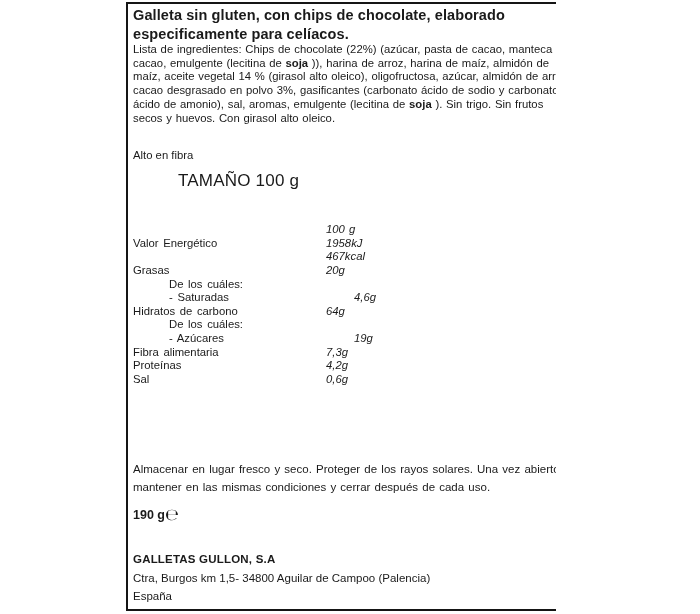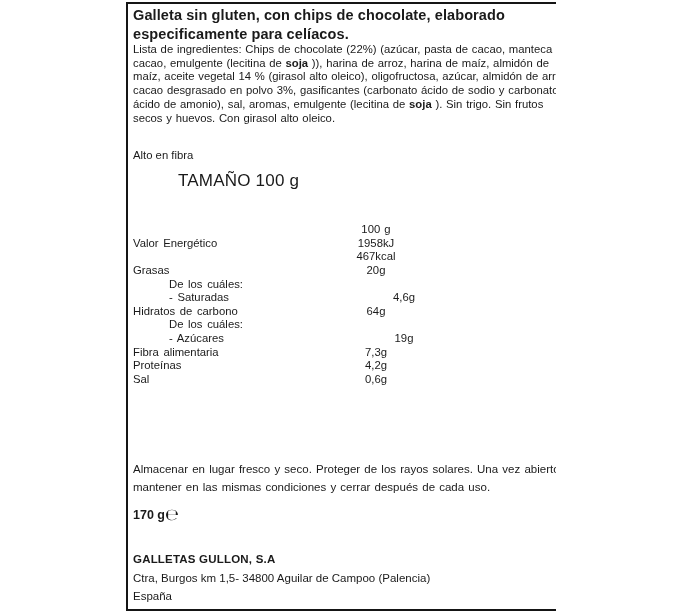--- a/index.html
+++ b/index.html
@@ -40,21 +40,21 @@
 
   .serving {
     left: 50px; right: 0; top: 167px;
     text-align: left; font-size: 17px;
     letter-spacing: 0.2px;
   }
 
   .ntable { left: 5px; top: 219px; right: 5px; }
   .nrow { display: flex; height: 13.65px; line-height: 13.65px; font-size: 11.3px; }
   .nrow .rlabel { width: 193px; word-spacing: 1.5px; white-space: nowrap; }
-  .nrow .rvalue { width: 100px; text-align: center; word-spacing: 1px; }
+  .nrow .rvalue { width: 100px; text-align: left; word-spacing: 1px; font-style: italic; }
   .nrow.indent .rlabel { padding-left: 8px; box-sizing: border-box; margin-left: 28px; }
 
   .storage {
     left: 5px; top: 456px; width: 446px;
     font-size: 11.5px; line-height: 18px;
     word-spacing: 1px;
     margin: 0;
   }
 
   .netweight { left: 5px; top: 503px; font-size: 12.5px; font-weight: bold; line-height: 16px; }
@@ -123,21 +123,21 @@
         <span class="rvalue">4,2g</span>
       </div>
       <div class="nrow">
         <span class="rlabel">Sal</span>
         <span class="rvalue">0,6g</span>
       </div>
     </div>
 
     <p class="storage">Almacenar en lugar fresco y seco. Proteger de los rayos solares. Una vez abierto, mantener en las mismas condiciones y cerrar después de cada uso.</p>
 
-    <div class="netweight"><span>170 g</span><span class="emark">℮</span></div>
+    <div class="netweight"><span>190 g</span><span class="emark">℮</span></div>
 
     <div class="company">
       <div class="cname">GALLETAS GULLON, S.A</div>
       <div>Ctra, Burgos km 1,5- 34800 Aguilar de Campoo (Palencia)</div>
       <div>España</div>
     </div>
 
   </div>
 </div>
 

